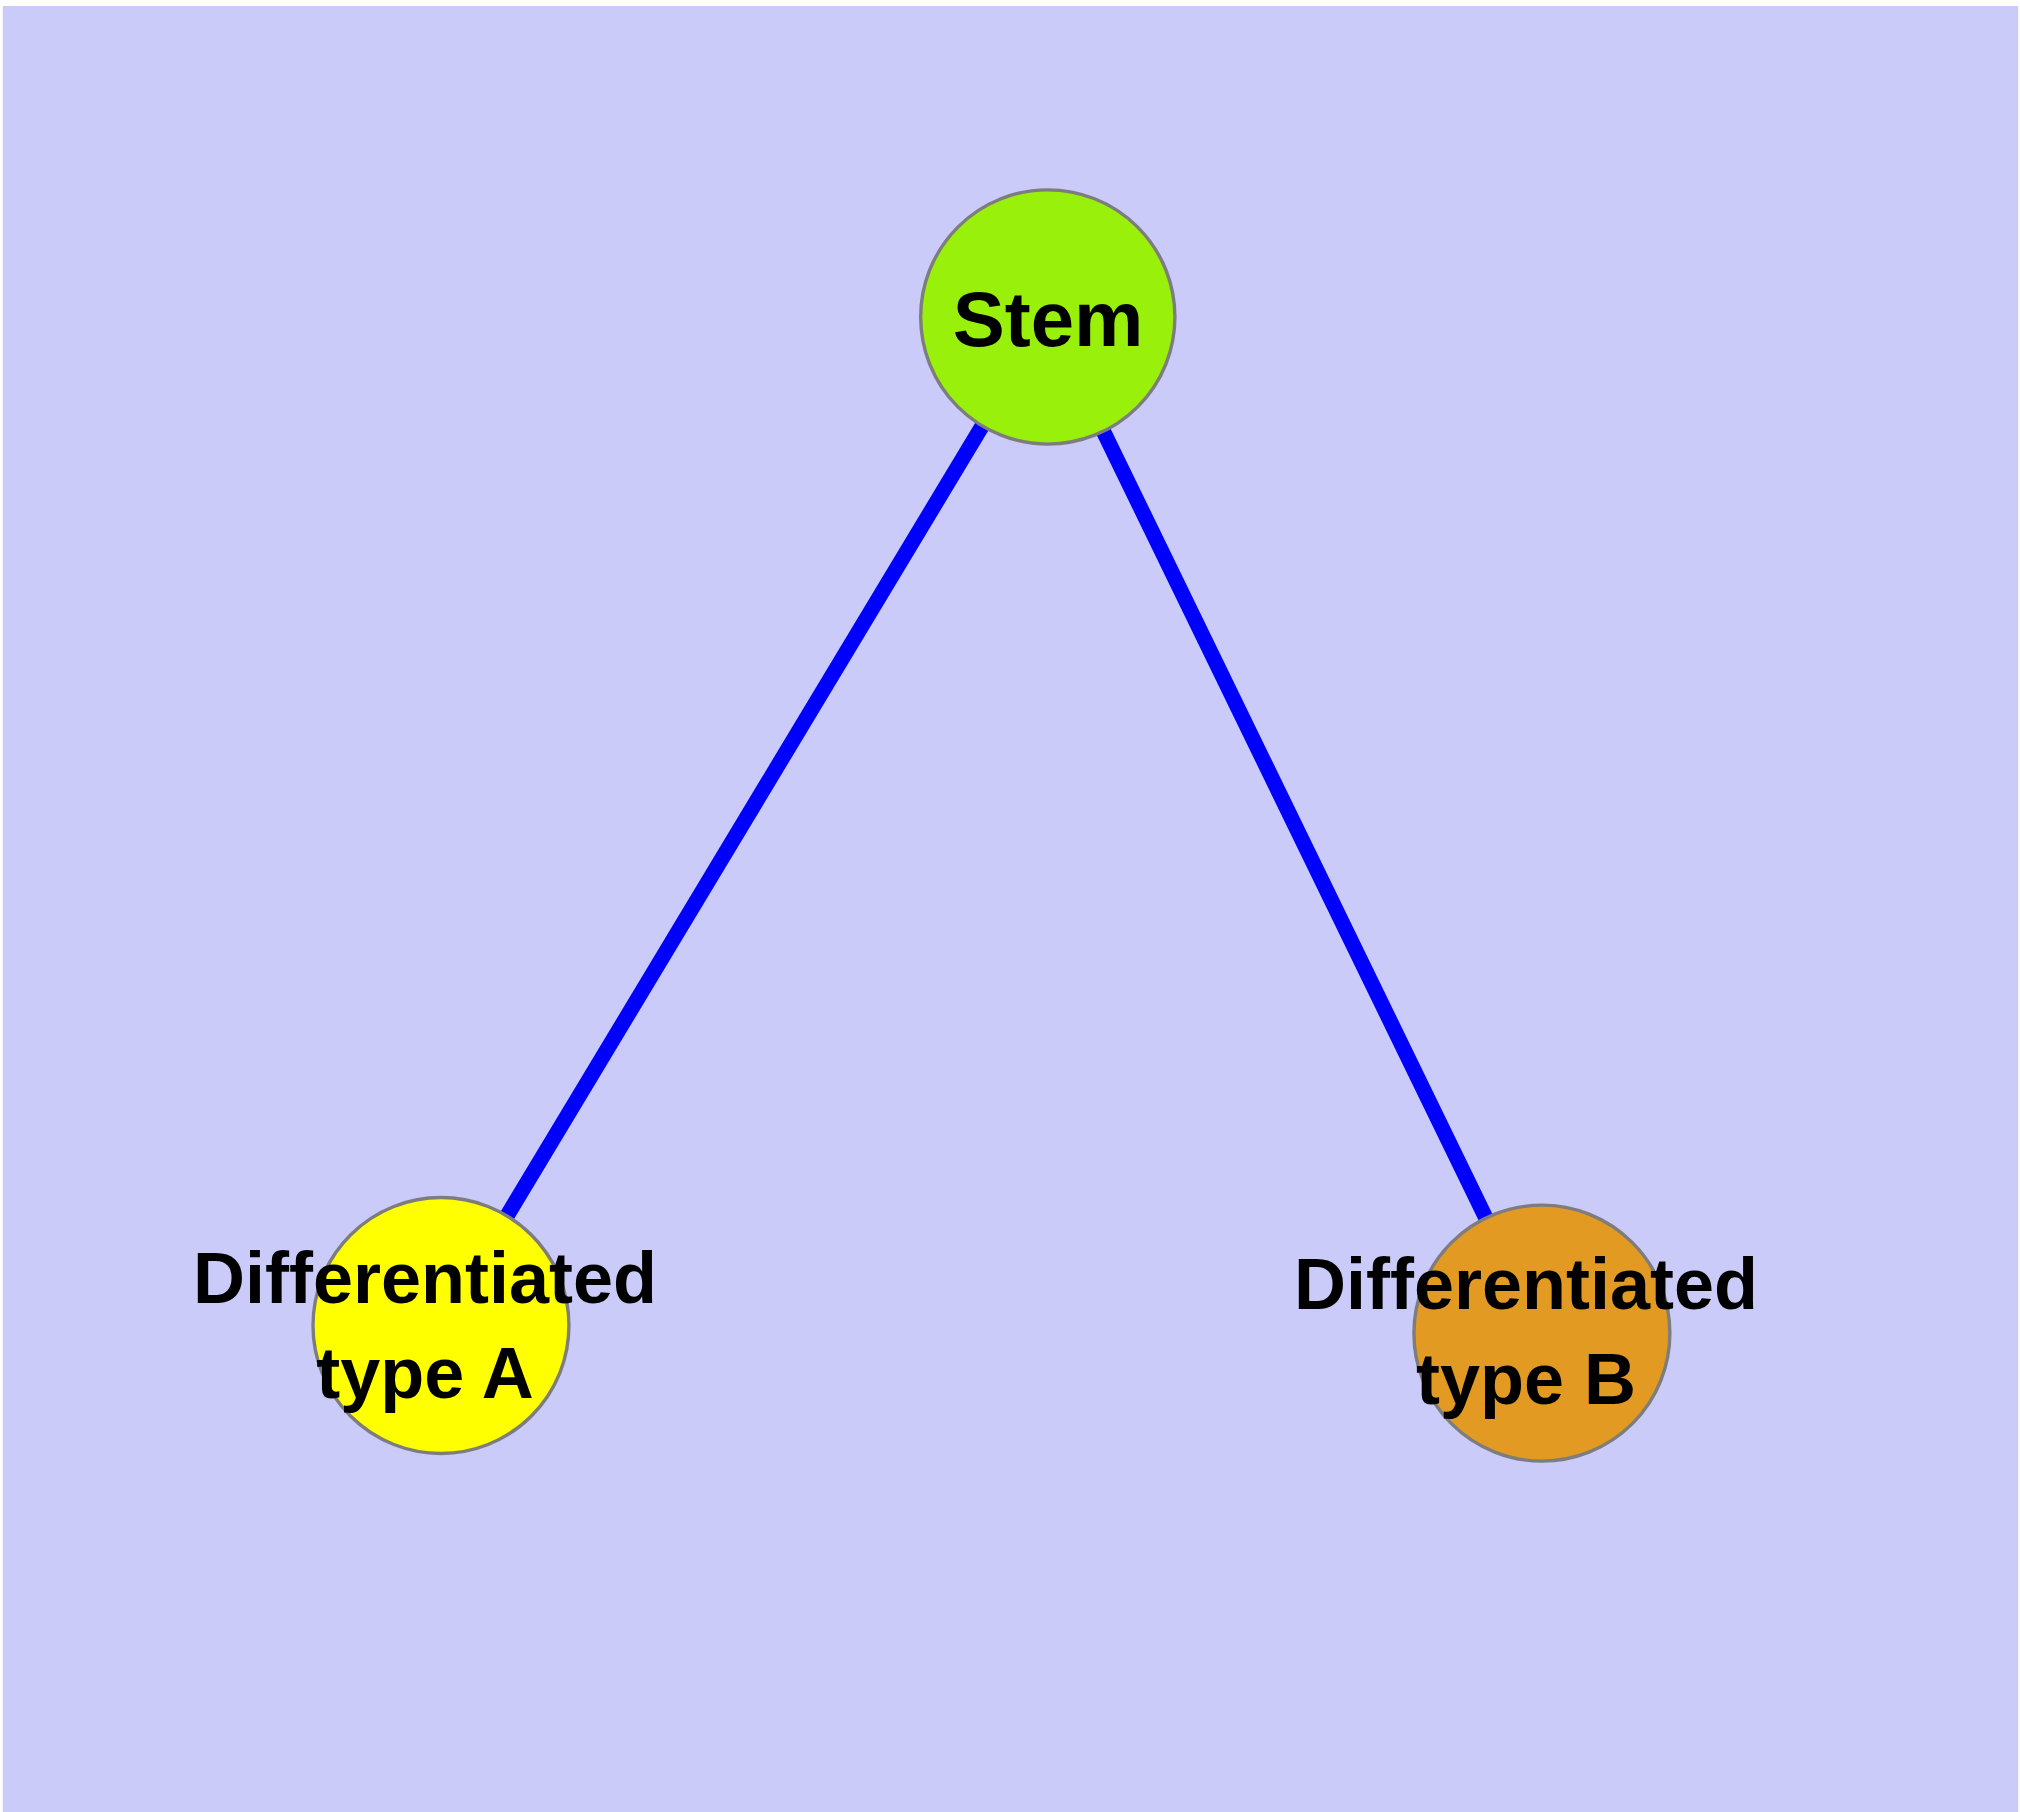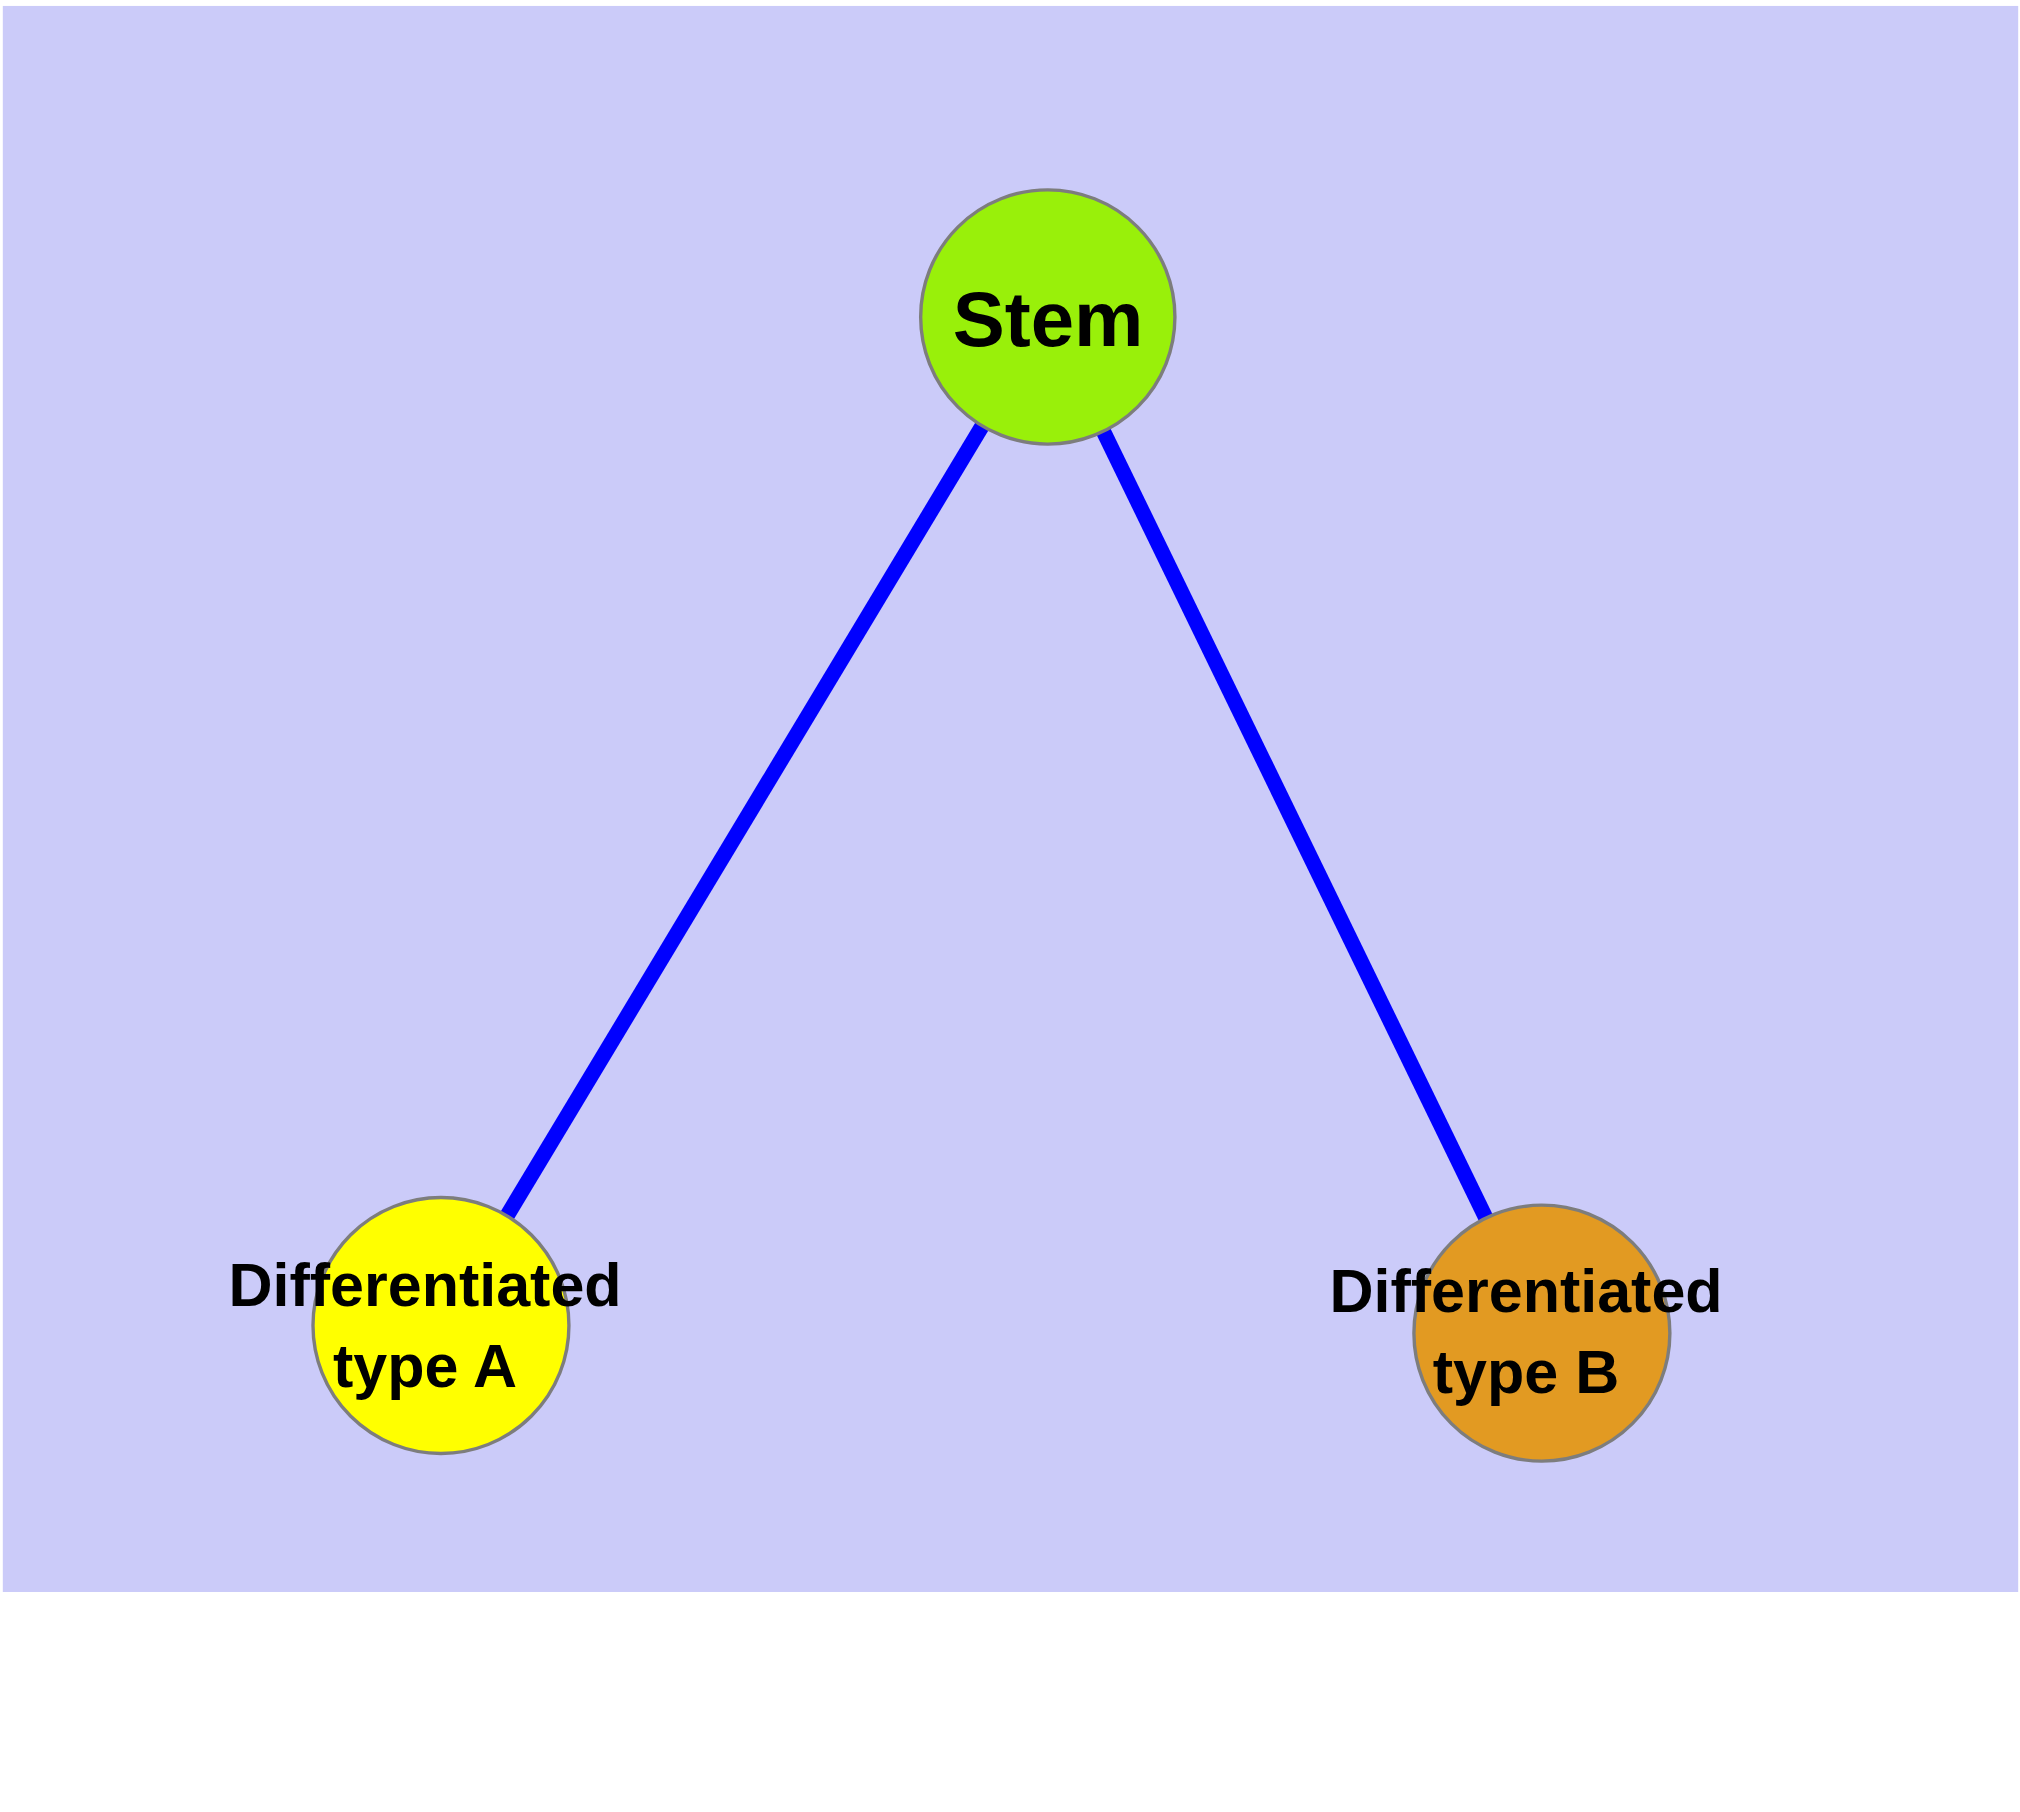--- a/index.html
+++ b/index.html
@@ -3,36 +3,36 @@
 <meta charset="utf-8">
 <style>
   html, body {
     margin: 0;
     padding: 0;
     background: #FFFFFF;
   }
   .stage {
     position: relative;
     width: 2021px;
-    height: 1592px;
+    height: 1812px;
     overflow: hidden;
     font-family: "Liberation Sans", sans-serif;
   }
   .stage svg {
     position: absolute;
     left: 0;
     top: 0;
     display: block;
   }
   .node-label {
     position: absolute;
     transform: translate(-50%, -50%);
     font-family: "Liberation Sans", sans-serif;
     font-weight: bold;
-    font-size: 61px;
+    font-size: 72px;
     line-height: 1.32;
     color: #000000;
     text-align: center;
     white-space: pre-line;
     pointer-events: none;
   }
   .label-stem   { left: 1048px; top: 319px; font-size: 78px; }
   .label-type-a { left: 425px;  top: 1326px; }
   .label-type-b { left: 1526px; top: 1332px; }
 </style>

